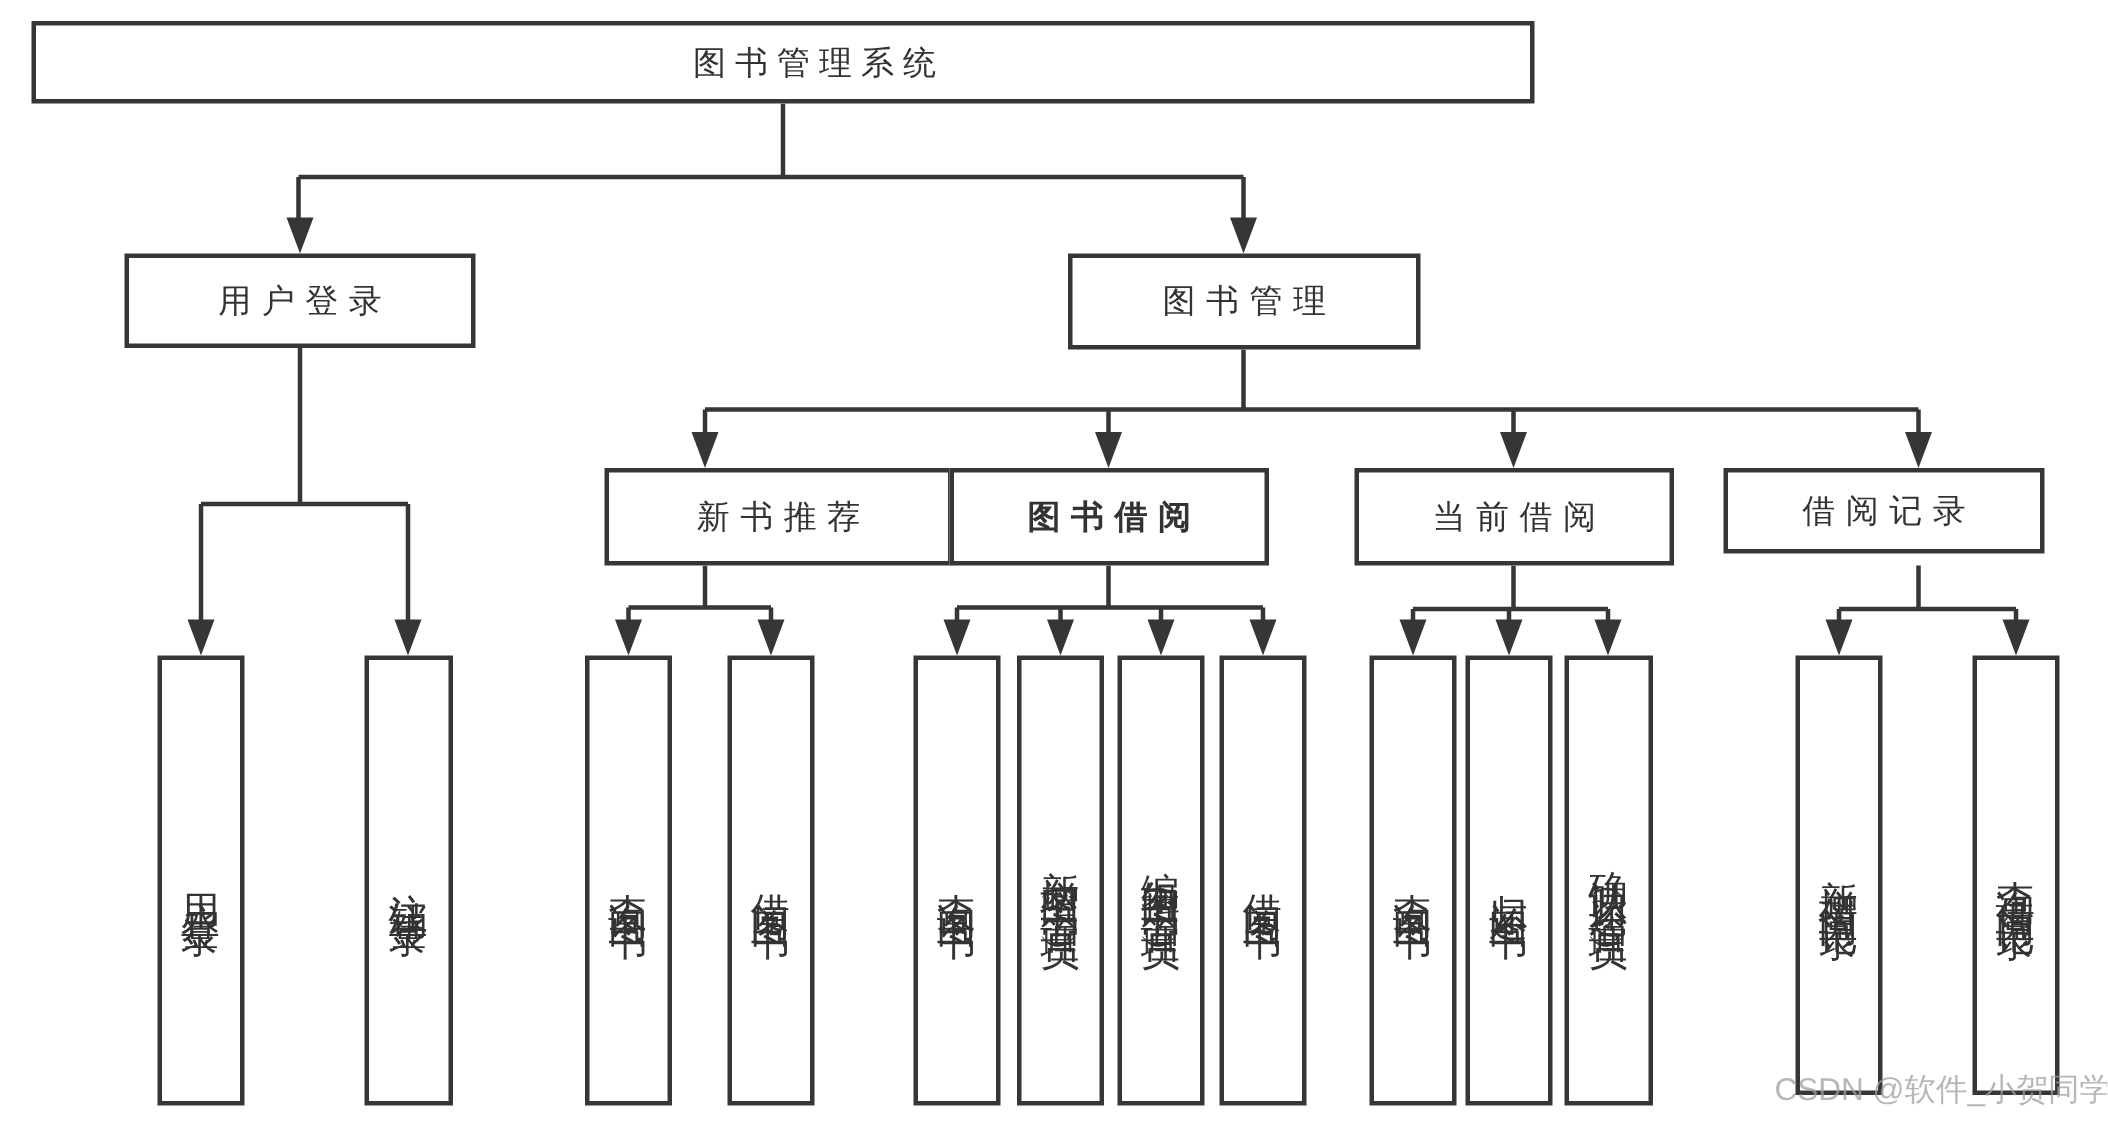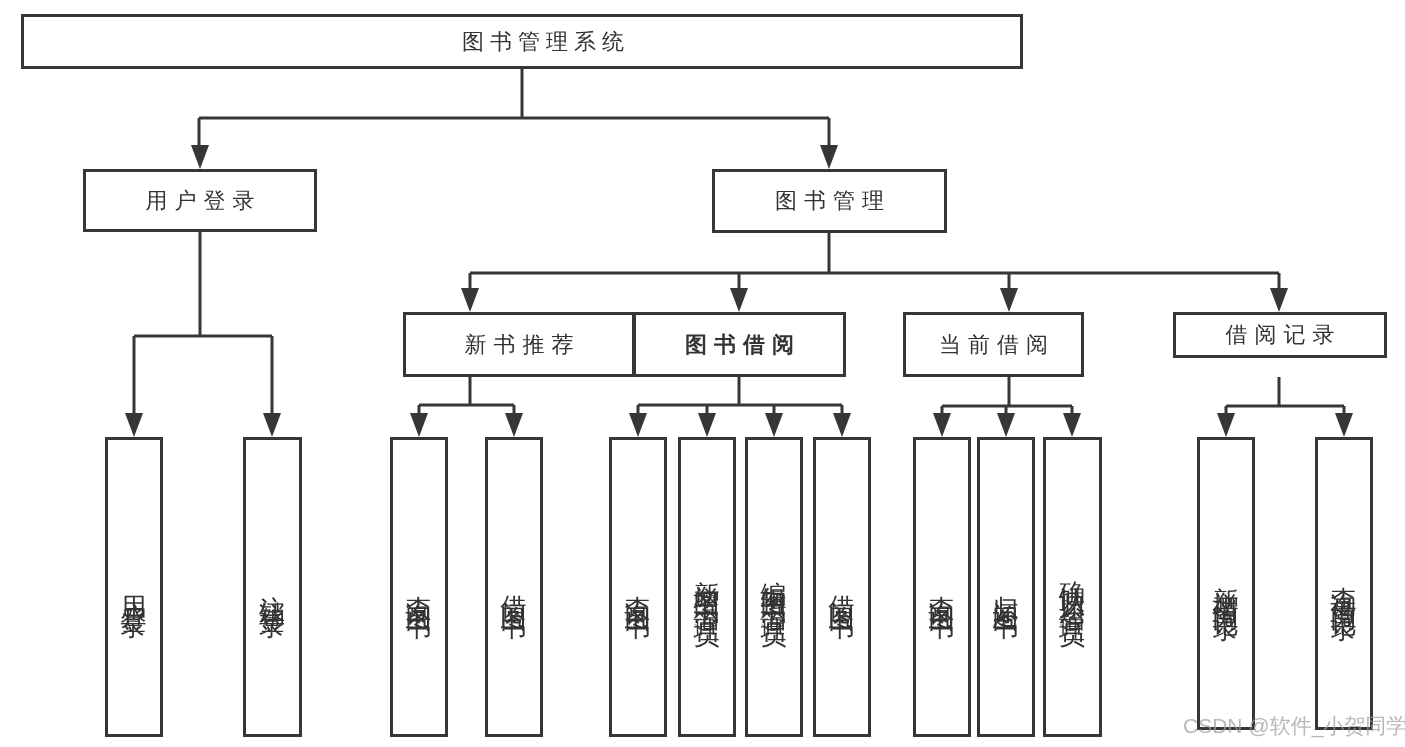--- a/index.html
+++ b/index.html
@@ -114,24 +114,24 @@
   <div class="hbox" style="left:712px; top:169px; width:235px; height:64px;">
     <span>图书管理</span>
   </div>
 
   <div class="hbox" style="left:363px; top:312px; width:232px; height:65px;margin-left:40px;">
     <span>新书推荐</span>
   </div>
   <div class="hbox" style="left:633px; top:312px; width:213px; height:65px;font-weight:bold;">
     <span>图书借阅</span>
   </div>
-  <div class="hbox" style="left:903px; top:312px; width:181px; height:65px;">
+  <div class="hbox" style="left:903px; top:312px; width:213px; height:65px;">
     <span>当前借阅</span>
   </div>
-  <div class="hbox" style="left:1173px; top:312px; width:214px; height:46px;text-align:right;">
+  <div class="hbox" style="left:1149px; top:312px; width:214px; height:57px;text-align:right;">
     <span>借阅记录</span>
   </div>
 
   <div class="vbox" style="left:105px; top:437px; width:58px; height:300px;">
     <span>用户登录</span>
   </div>
   <div class="vbox" style="left:243px; top:437px; width:59px; height:300px;">
     <span>注销登录</span>
   </div>
 

